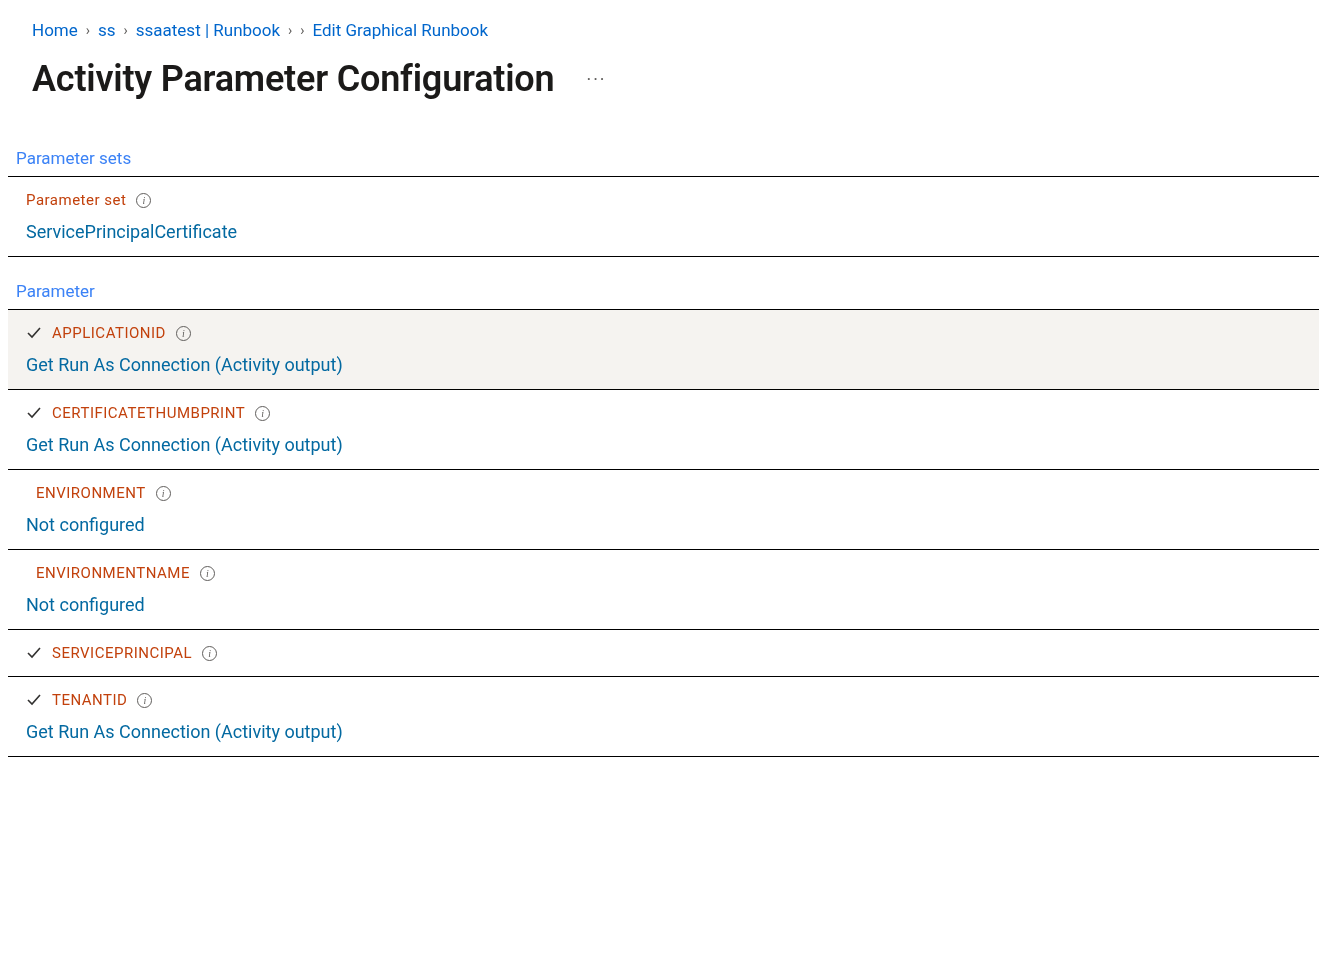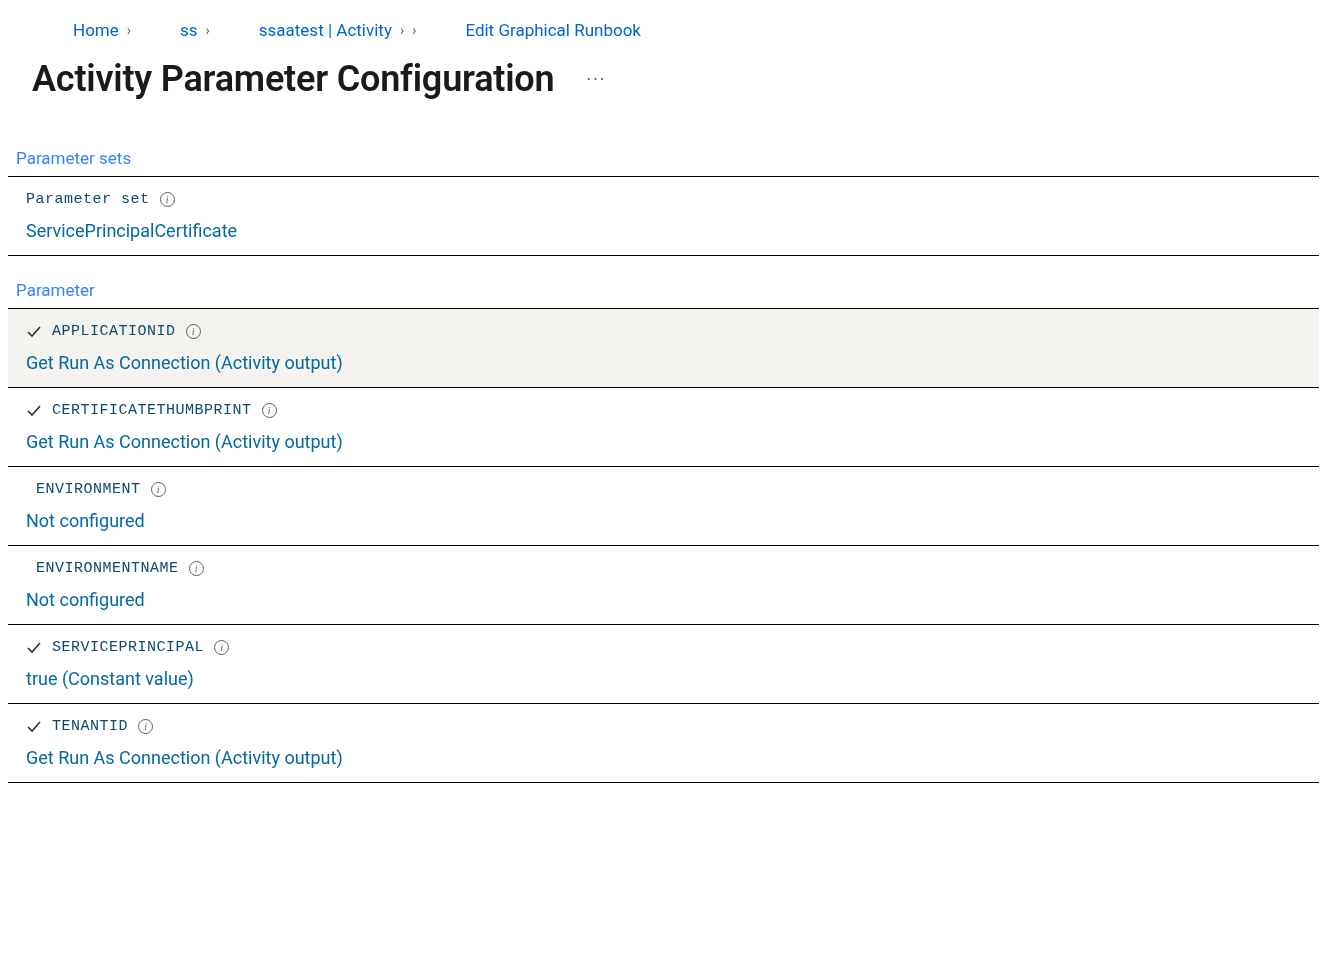--- a/index.html
+++ b/index.html
@@ -17,21 +17,20 @@
       flex-wrap: wrap;
       gap: 8px;
       font-size: 17px;
       margin-bottom: 18px;
       padding-left: 24px;
     }
     .breadcrumb a {
       color: #0066cc;
       text-decoration: none;
       cursor: pointer;
-      margin-left: 41px;
     }
     .breadcrumb .sep {
       color: #605e5c;
       font-size: 14px;
     }
     .title-row {
       display: flex;
       align-items: center;
       gap: 24px;
       padding-left: 24px;
@@ -64,23 +63,22 @@
     .row.highlight { background: #f5f3f0; }
     .row-header {
       display: flex;
       align-items: center;
       gap: 10px;
       font-size: 15px;
       color: #323130;
     }
     .row-header .param-name {
       letter-spacing: 0.5px;
-      color: #0c4a6e;
+      color: #c2410c;
       font-size: 15px;
-      font-family: Liberation Mono, monospace;
     }
     .row-header .param-name.upper { text-transform: uppercase; }
     .row-value {
       font-size: 18px;
       color: #0369a1;
       margin-top: 12px;
     }
     .row.paramset .row-header { font-size: 16px; }
     .row.paramset .row-value { font-size: 18px; }
     .check-icon {
@@ -111,21 +109,21 @@
     .gap { height: 24px; }
   </style>
 </head>
 <body>
 
 <nav class="breadcrumb">
   <a>Home</a>
   <span class="sep">›</span>
   <a>ss</a>
   <span class="sep">›</span>
-  <a>ssaatest | Activity</a>
+  <a>ssaatest | Runbook</a>
   <span class="sep">›</span>
   <span class="sep">›</span>
   <a>Edit Graphical Runbook</a>
 </nav>
 
 <div class="title-row">
   <h1 class="page-title">Activity Parameter Configuration</h1>
   <span class="more-btn">···</span>
 </div>
 
@@ -187,21 +185,20 @@
     <div class="row">
       <div class="row-header">
         <span class="check-icon">
           <svg viewBox="0 0 16 16">
             <polyline points="2,8 6,12 14,3"></polyline>
           </svg>
         </span>
         <span class="param-name upper">SERVICEPRINCIPAL</span>
         <span class="info-icon">i</span>
       </div>
-      <div class="row-value">true (Constant value)</div>
     </div>
     <div class="row">
       <div class="row-header">
         <span class="check-icon">
           <svg viewBox="0 0 16 16">
             <polyline points="2,8 6,12 14,3"></polyline>
           </svg>
         </span>
         <span class="param-name upper">TENANTID</span>
         <span class="info-icon">i</span>

